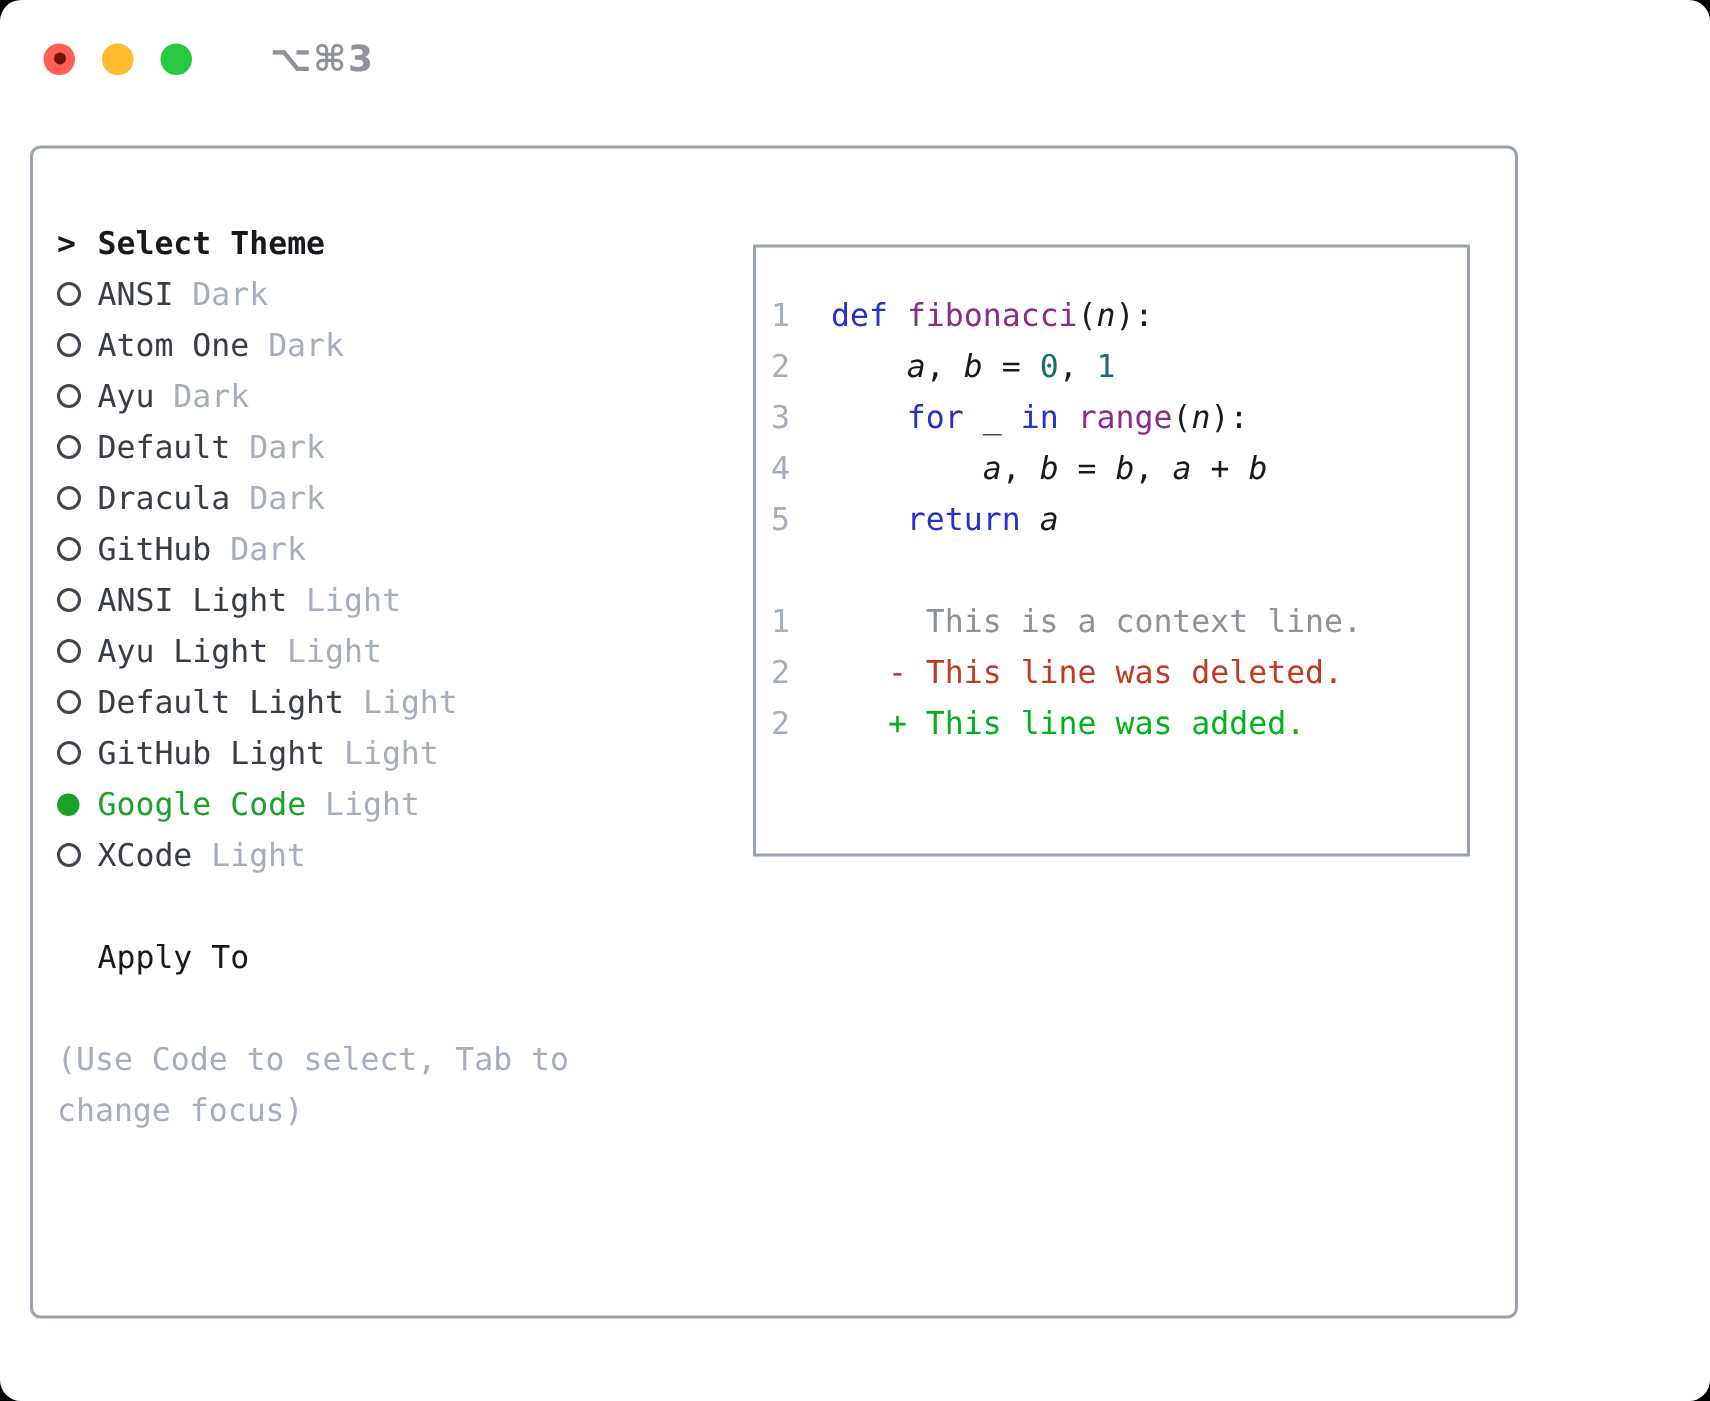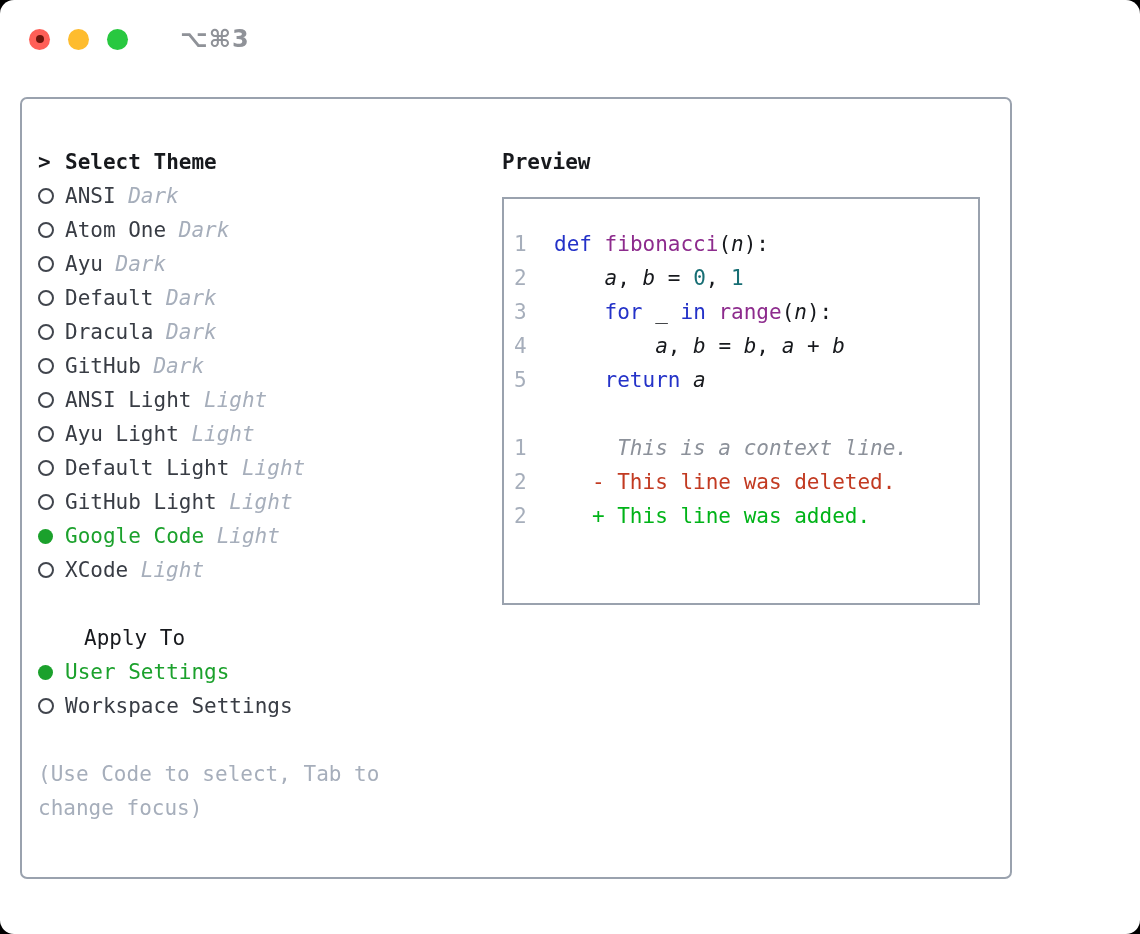--- a/index.html
+++ b/index.html
@@ -24,37 +24,37 @@
   .right-col{flex:1;padding:46px 0 0 18px;box-sizing:border-box;font-size:21px;}
   .row{height:34px;display:flex;align-items:center;white-space:pre;}
   .row.spacer{height:34px;}
   .bullet-cell{width:27px;display:flex;align-items:center;flex:none;}
   .prompt{color:var(--text-dark);font-weight:bold;}
   .list-title{color:var(--text-dark);font-weight:bold;text-align:right;}
   .dot-outline{width:12px;height:12px;border:2px solid var(--bullet-outline);border-radius:50%;box-sizing:content-box;}
   .dot-filled{width:15px;height:15px;border-radius:50%;background:var(--select-green);}
   .item-label{color:var(--item-text);}
   .item-label.selected{color:var(--select-green);}
-  .item-variant{color:var(--muted);margin-left:12.6px;font-style:italic;}
-  .section-title{color:var(--text-dark);margin-left:19px;}
+  .item-variant{color:var(--muted);margin-left:12.6px;}
+  .section-title{color:var(--text-dark);}
   .hint{color:var(--muted);}
   
   .preview-title{color:var(--text-dark);font-weight:bold;}
   .preview-box{
     margin-top:18px;width:478px;height:408px;box-sizing:border-box;
     border:2px solid var(--border);padding:28px 0 0 10px;background:#fff;
   }
   .crow{height:34px;display:flex;align-items:center;white-space:pre;font-size:21px;}
   .ln{width:40px;flex:none;color:var(--ln-gray);white-space:pre;}
   .tk-plain{color:var(--text-dark);}
   .tk-keyword{color:var(--keyword);}
   .tk-function{color:var(--function);}
   .tk-literal{color:var(--literal);}
   .tk-param{color:var(--text-dark);font-style:italic;}
-  .diff-context{color:var(--context-gray);font-style:italic;}
+  .diff-context{color:var(--context-gray);}
   .diff-deleted{color:var(--deleted-red);}
   .diff-added{color:var(--added-green);text-align:right;}
 </style>
 </head>
 <body>
 
 <div class="window">
 
   <div class="titlebar">
     <div class="tl-dot" id="dot-close" style="background: rgb(255, 95, 87);">
@@ -84,31 +84,26 @@
           <div class="row"><span class="bullet-cell"><span class="dot-outline"></span></span><span class="item-label">Default Light</span><span class="item-variant">Light</span></div>
           <div class="row"><span class="bullet-cell"><span class="dot-outline"></span></span><span class="item-label">GitHub Light</span><span class="item-variant">Light</span></div>
           <div class="row"><span class="bullet-cell"><span class="dot-filled"></span></span><span class="item-label selected">Google Code</span><span class="item-variant">Light</span></div>
           <div class="row"><span class="bullet-cell"><span class="dot-outline"></span></span><span class="item-label">XCode</span><span class="item-variant">Light</span></div>
         </div>
       <div class="row spacer"></div>
       <div class="row">
         <span class="bullet-cell"></span>
         <span class="section-title">Apply To</span>
       </div>
-      <div id="apply-to-list">
-          <div class="row"><span class="bullet-cell"><span class="dot-filled"></span></span><span class="item-label selected">User Settings</span></div>
-          <div class="row"><span class="bullet-cell"><span class="dot-outline"></span></span><span class="item-label">Workspace Settings</span></div>
-        </div>
       <div class="row spacer"></div>
       <div class="row hint">(Use Code to select, Tab to</div>
       <div class="row hint">change focus)</div>
     </div>
 
     <div class="right-col">
-      <div class="row preview-title">Preview</div>
       <div class="preview-box">
         <div id="code-lines">
             <div class="crow"><span class="ln">1</span><span class="tk-keyword">def</span><span class="tk-plain"> </span><span class="tk-function">fibonacci</span><span class="tk-plain">(</span><span class="tk-param">n</span><span class="tk-plain">):</span></div>
             <div class="crow"><span class="ln">2</span><span class="tk-plain">    </span><span class="tk-param">a</span><span class="tk-plain">, </span><span class="tk-param">b</span><span class="tk-plain"> = </span><span class="tk-literal">0</span><span class="tk-plain">, </span><span class="tk-literal">1</span></div>
             <div class="crow"><span class="ln">3</span><span class="tk-plain">    </span><span class="tk-keyword">for</span><span class="tk-plain"> </span><span class="tk-plain">_</span><span class="tk-plain"> </span><span class="tk-keyword">in</span><span class="tk-plain"> </span><span class="tk-function">range</span><span class="tk-plain">(</span><span class="tk-param">n</span><span class="tk-plain">):</span></div>
             <div class="crow"><span class="ln">4</span><span class="tk-plain">        </span><span class="tk-param">a</span><span class="tk-plain">, </span><span class="tk-param">b</span><span class="tk-plain"> = </span><span class="tk-param">b</span><span class="tk-plain">, </span><span class="tk-param">a</span><span class="tk-plain"> + </span><span class="tk-param">b</span></div>
             <div class="crow"><span class="ln">5</span><span class="tk-plain">    </span><span class="tk-keyword">return</span><span class="tk-plain"> </span><span class="tk-param">a</span></div>
           </div>
         <div class="crow"></div>
         <div id="diff-lines">

